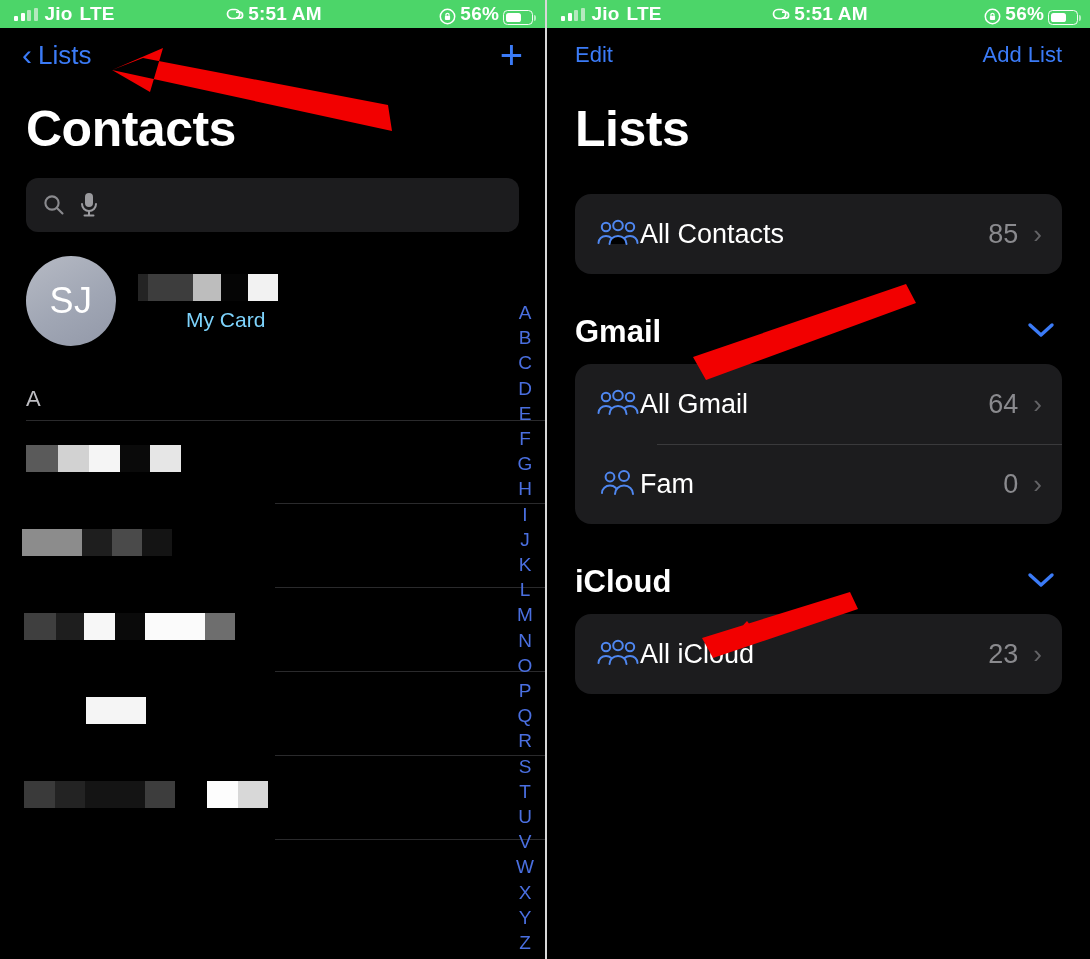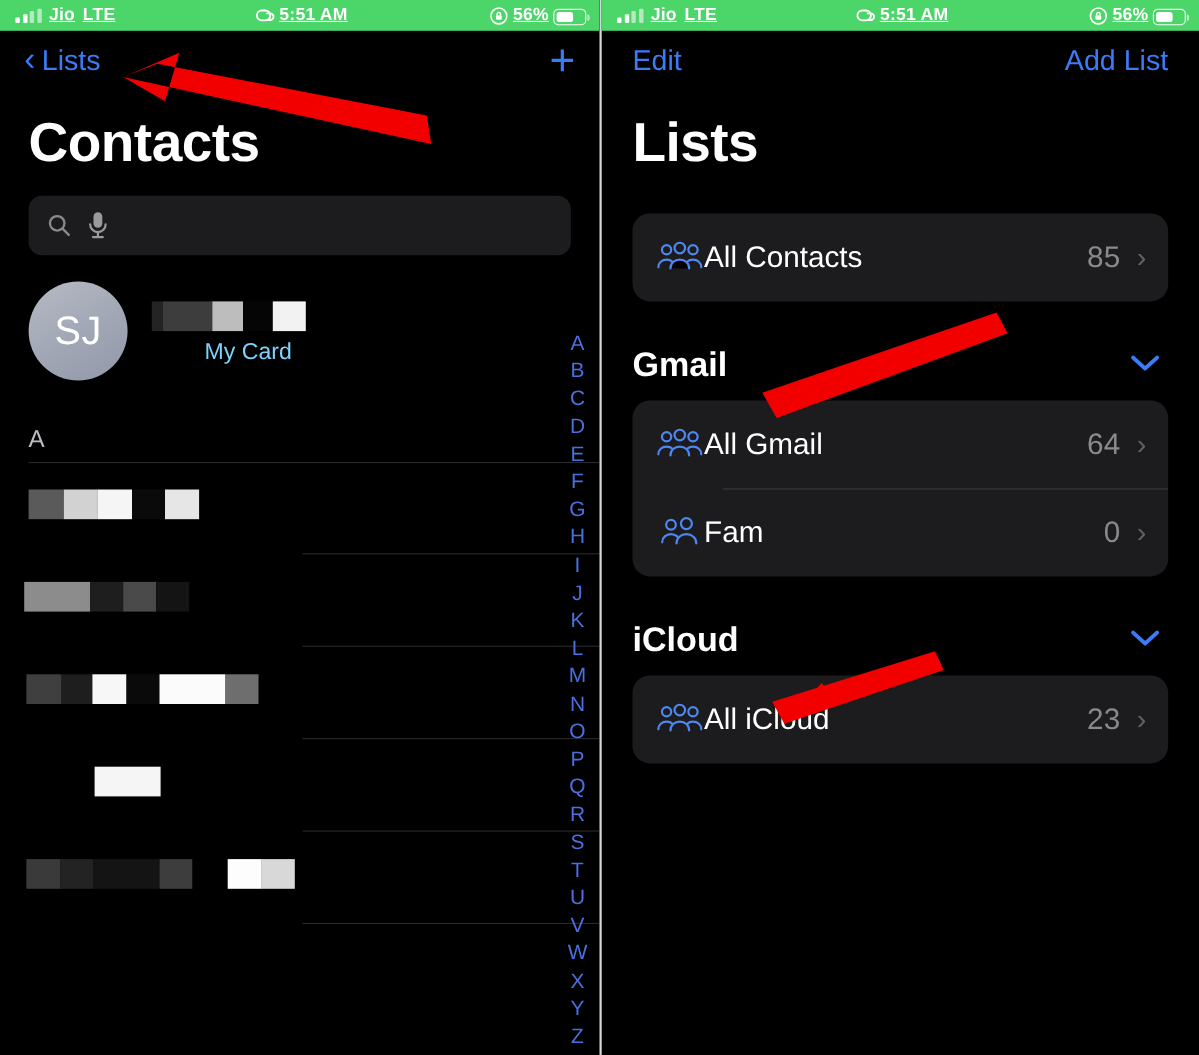--- a/index.html
+++ b/index.html
@@ -25,34 +25,34 @@
   .sb-left{ display:flex; align-items:center; gap:7px; padding-left:14px; }
   .sb-center{ position:absolute; left:0; right:0; display:flex; justify-content:center;
               align-items:center; gap:1px; pointer-events:none; }
   .sb-right{ margin-left:auto; display:flex; align-items:flex-end; gap:4px; padding-right:12px; }
   .bars{ display:flex; align-items:flex-end; gap:2.5px; height:13px; }
   .bars i{ display:block; width:4px; background:#fff; border-radius:1px; }
   .bars i:nth-child(1){ height:5px; }
   .bars i:nth-child(2){ height:8px; }
   .bars i:nth-child(3){ height:11px; background:#b5e9bf; }
   .bars i:nth-child(4){ height:13px; background:#b5e9bf; }
-  .sb-text{ font-size:16px; font-weight:bold;text-decoration:underline; }
+  .sb-text{ font-size:19px; font-weight:bold; }
   .battery{ width:30px; height:15px; border:1.8px solid rgba(255,255,255,.95);
             border-radius:4.5px; position:relative; display:block; }
   .battery::after{ content:""; position:absolute; right:-4px; top:4px; width:2.5px; height:6px;
             background:rgba(255,255,255,.6); border-radius:0 2px 2px 0; }
   .battery i{ position:absolute; left:1.6px; top:1.6px; bottom:1.6px; width:56%;
             background:#fff; border-radius:2.6px; display:block; }
 
   
   .navbar{ height:54px; display:flex; align-items:center; padding:0 22px; position:relative; }
   .nav-back{ display:flex; align-items:center; gap:6px; color:#3b7bf7; font-size:26px; cursor:pointer; }
   .nav-back .chev{ font-size:30px; line-height:1; font-weight:300; }
   .nav-plus{ margin-left:auto; color:#3b7bf7; font-size:40px; line-height:1; font-weight:300; cursor:pointer; }
-  .nav-link{ color:#3b7bf7; font-size:26px; cursor:pointer; }
+  .nav-link{ color:#3b7bf7; font-size:22px; cursor:pointer; }
   .nav-right{ margin-left:auto; }
 
   .bigtitle{ color:#fff; font-size:50px; font-weight:bold; padding:18px 26px 10px; letter-spacing:-.5px; }
   .panel.right .bigtitle{ padding:18px 28px 14px; }
 
   
   .search{
     margin:10px 26px 0; height:54px; background:#1c1c1e; border-radius:12px;
     display:flex; align-items:center; padding:0 16px; gap:12px; cursor:text;
   }

